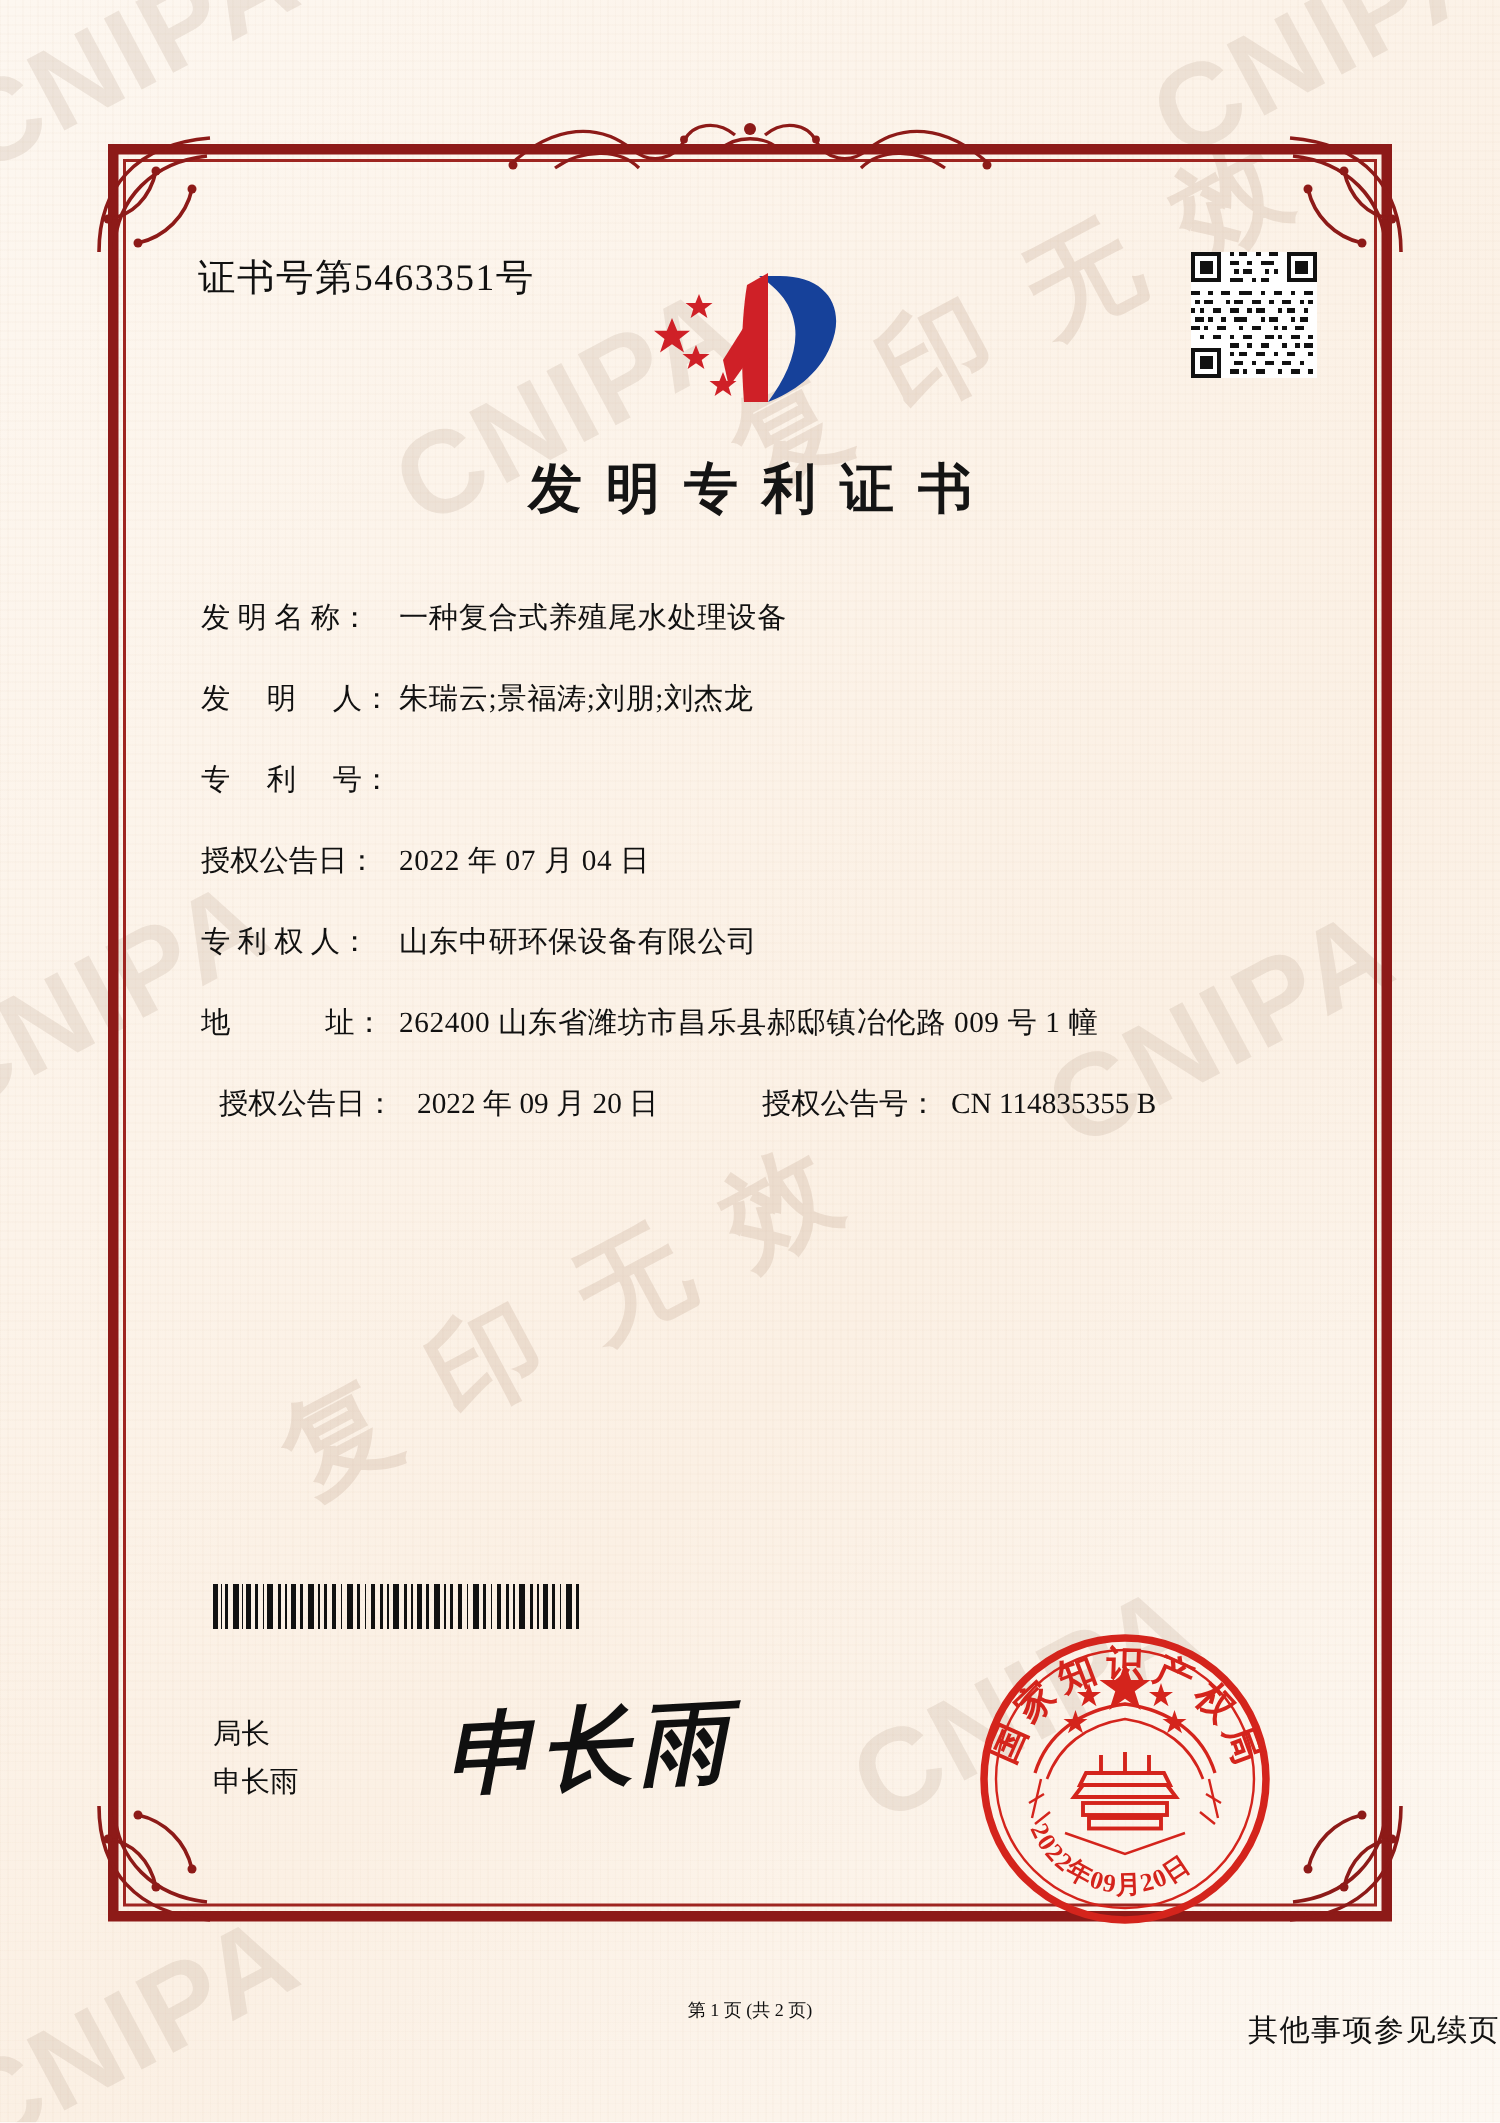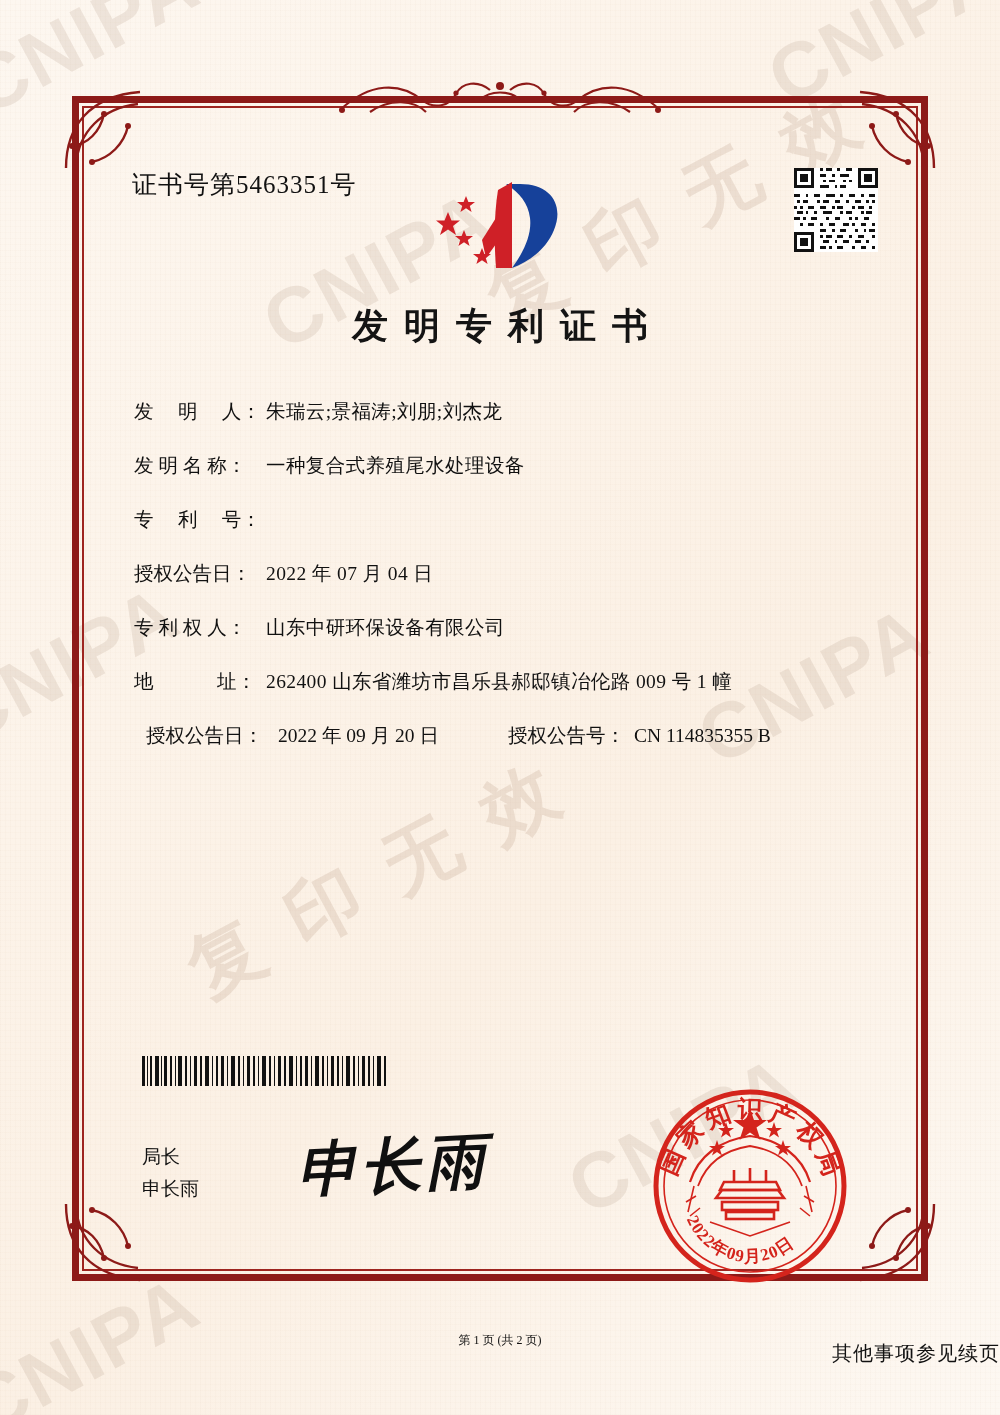--- a/index.html
+++ b/index.html
@@ -485,26 +485,26 @@
           <polygon points="44,58 46.4,64 53,64 47.8,68 49.6,74 44,70.2 38.4,74 40.2,68 35,64 41.6,64"></polygon>
           <polygon points="62,76 64.4,82 71,82 65.8,86 67.6,92 62,88.2 56.4,92 58.2,86 53,82 59.6,82"></polygon>
         </g>
       </svg>
     </div>
 
     <div class="title">发明专利证书</div>
 
     <div class="fields">
       <div class="field">
+        <span class="lbl">发 明 名 称：</span>
+        <span class="val">一种复合式养殖尾水处理设备</span>
+      </div>
+      <div class="field">
         <span class="lbl">发　 明　 人：</span>
         <span class="val">朱瑞云;景福涛;刘朋;刘杰龙</span>
-      </div>
-      <div class="field">
-        <span class="lbl">发 明 名 称：</span>
-        <span class="val">一种复合式养殖尾水处理设备</span>
       </div>
       <div class="field">
         <span class="lbl">专　 利　 号：</span>
       </div>
       <div class="field">
         <span class="lbl">授权公告日：</span>
         <span class="val">2022 年 07 月 04 日</span>
       </div>
       <div class="field">
         <span class="lbl">专 利 权 人：</span>

